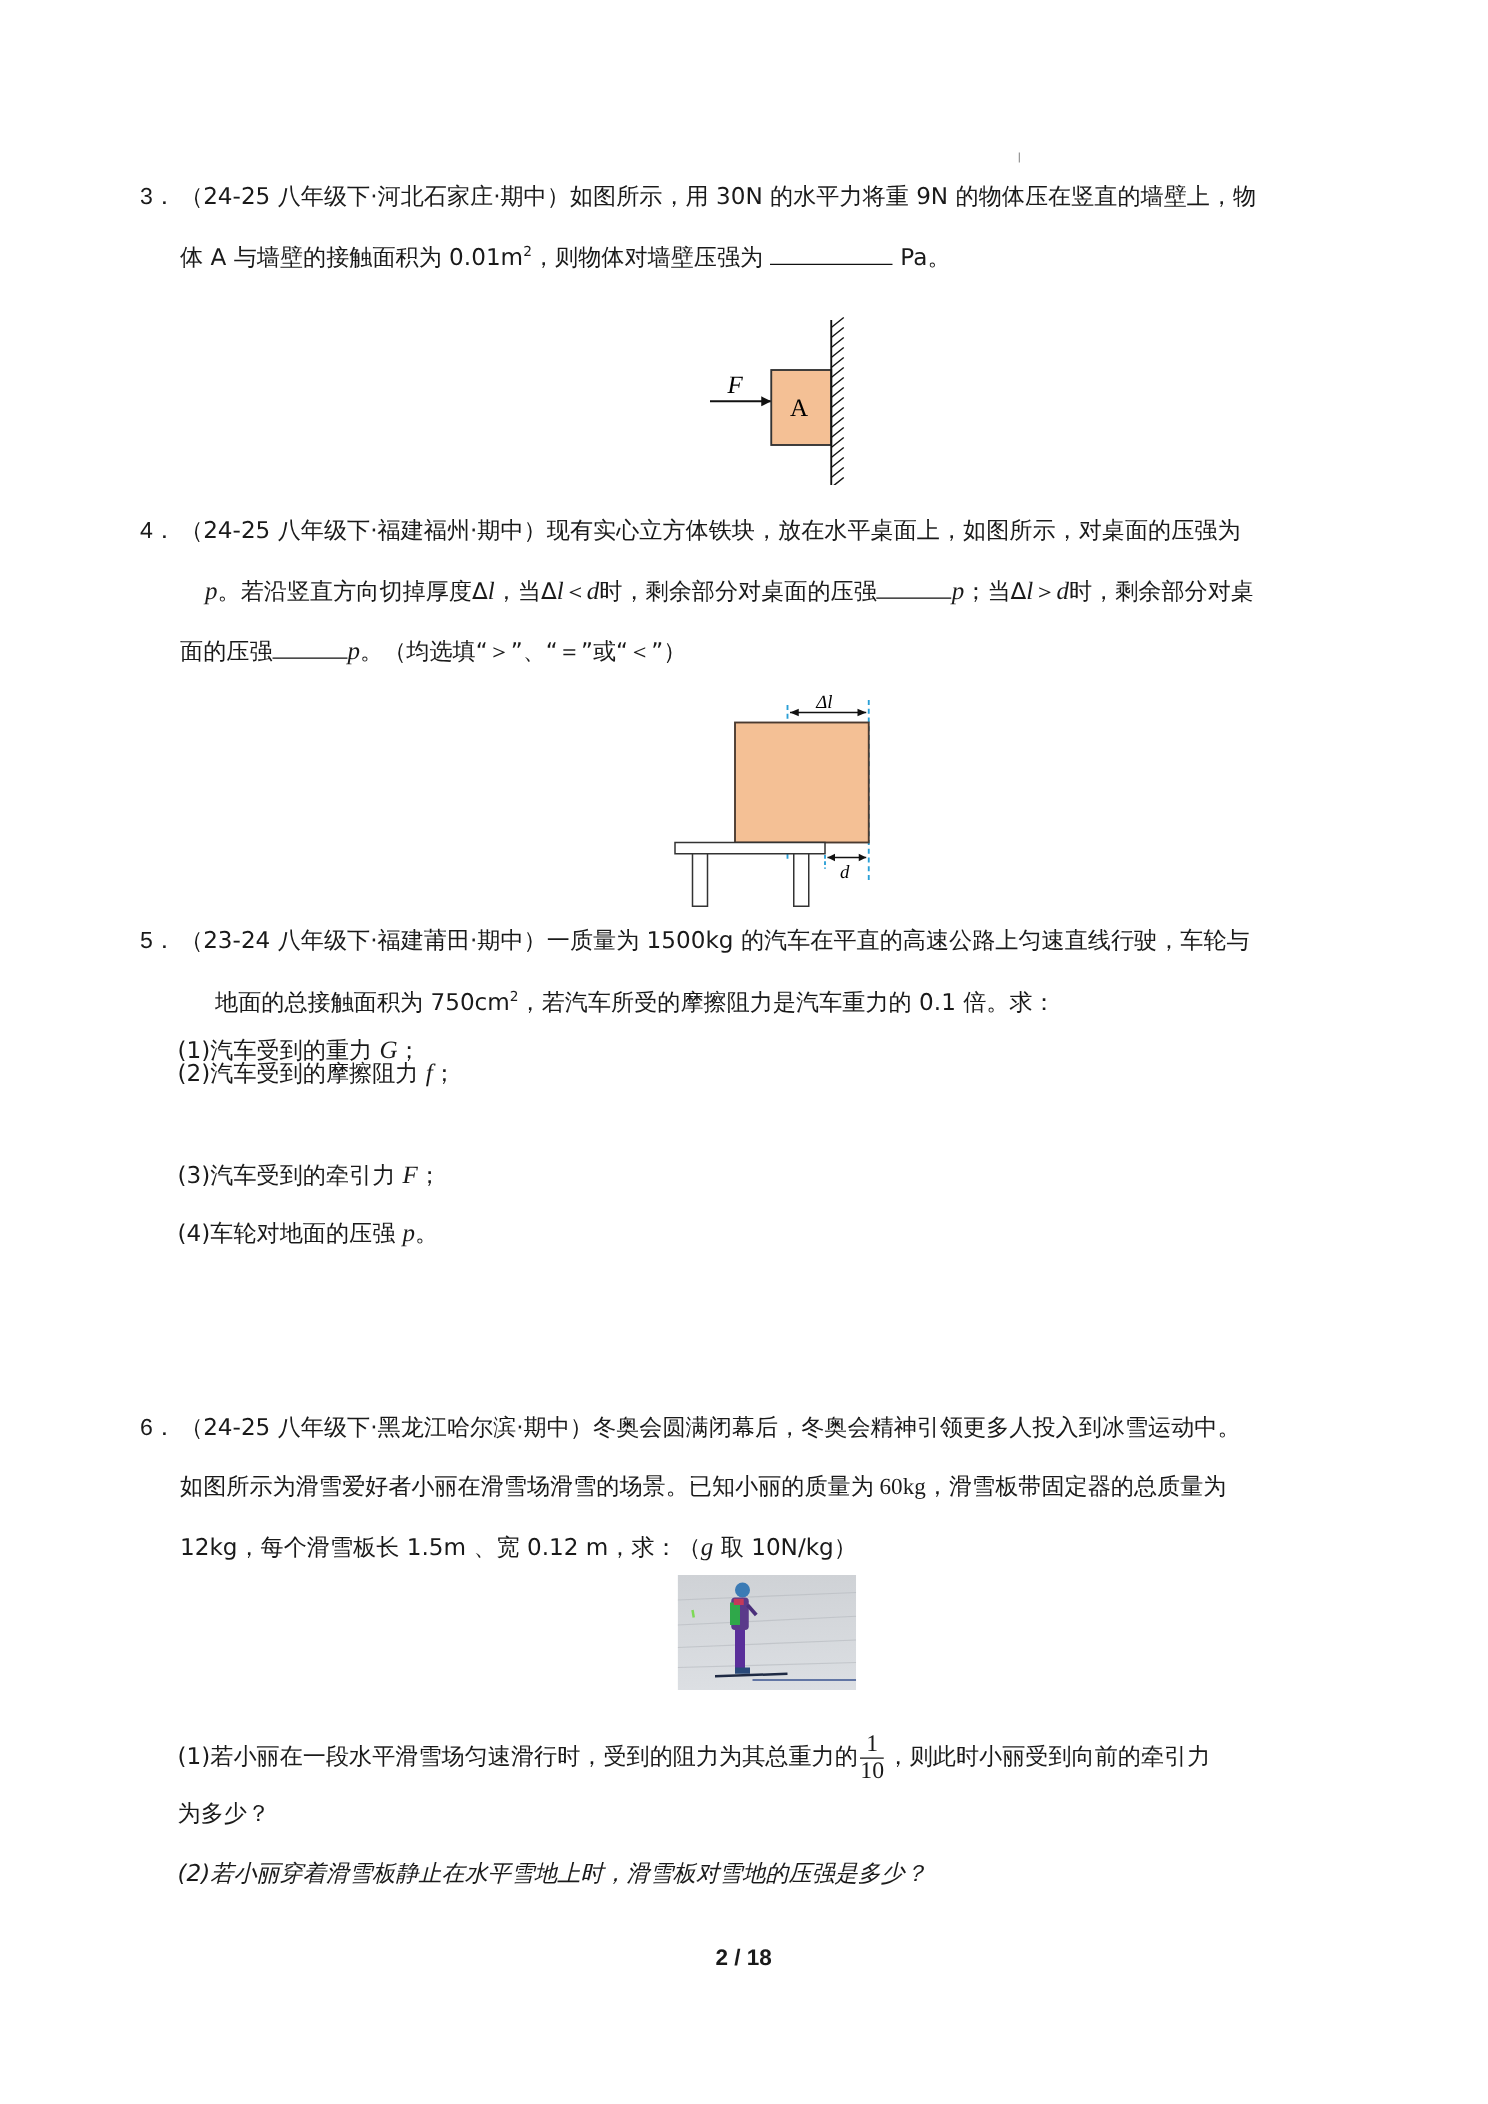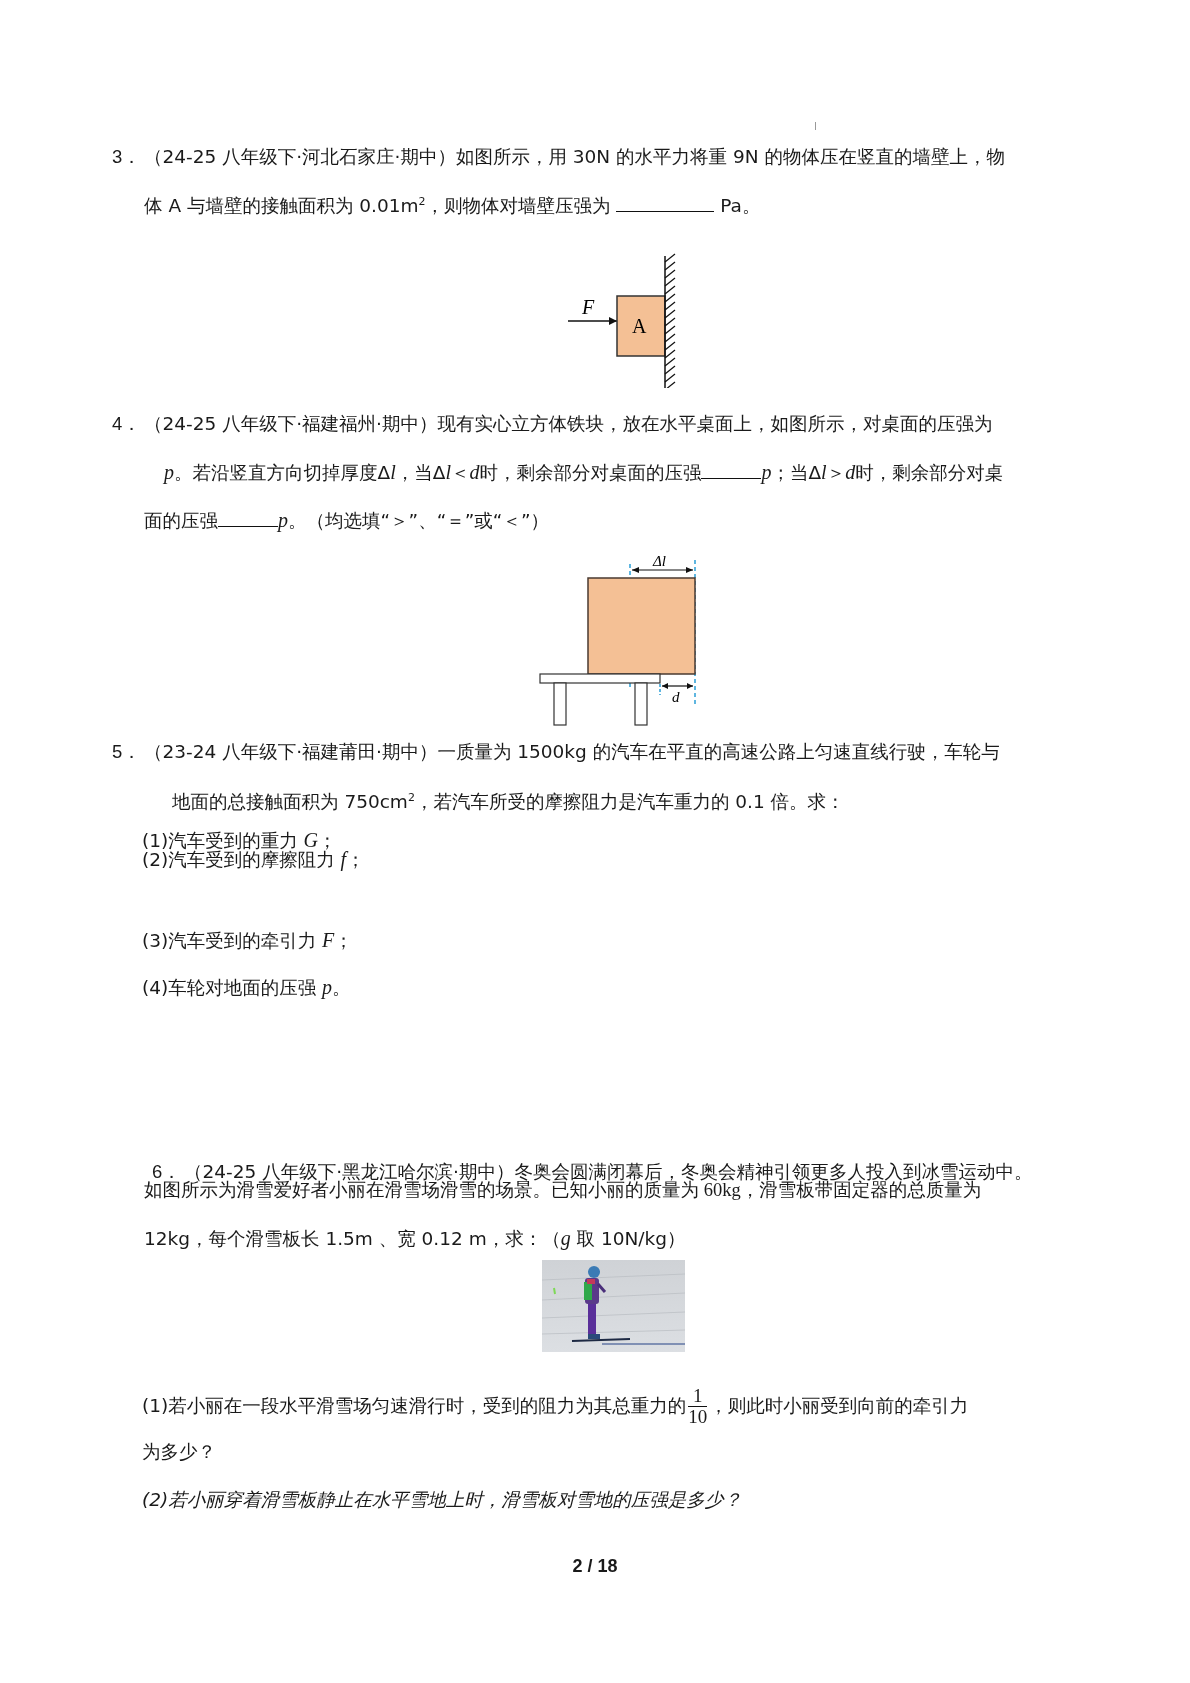--- a/index.html
+++ b/index.html
@@ -104,21 +104,21 @@
 <div class="line" style="left:142px; top:847px;">
   <span>(2)汽车受到的摩擦阻力 </span><span class="it">f</span><span>；</span>
 </div>
 <div class="line" style="left:142px; top:928px;">
   <span>(3)汽车受到的牵引力 </span><span class="it">F</span><span>；</span>
 </div>
 <div class="line" style="left:142px; top:975px;">
   <span>(4)车轮对地面的压强 </span><span class="it">p</span><span>。</span>
 </div>
 
-<div class="line" style="left:112px; top:1160px;margin-left:40px;">
+<div class="line" style="left:112px; top:1130px;">
   <span class="qnum num">6．</span><span>（24-25 八年级下·黑龙江哈尔滨·期中）</span><span>冬奥会圆满闭幕后，冬奥会精神引领更多人投入到冰雪运动中。</span>
 </div>
 <div class="line" style="left:144px; top:1178px;font-family:Liberation Serif, serif;">
   <span>如图所示为滑雪爱好者小丽在滑雪场滑雪的场景。已知小丽的质量为 60kg，滑雪板带固定器的总质量为</span>
 </div>
 <div class="line" style="left:144px; top:1226px;">
   <span>12kg，每个滑雪板长 1.5m 、宽 0.12 m，求：（</span><span class="it">g</span><span> 取 10N/kg）</span>
 </div>
 
 <div class="photo">

